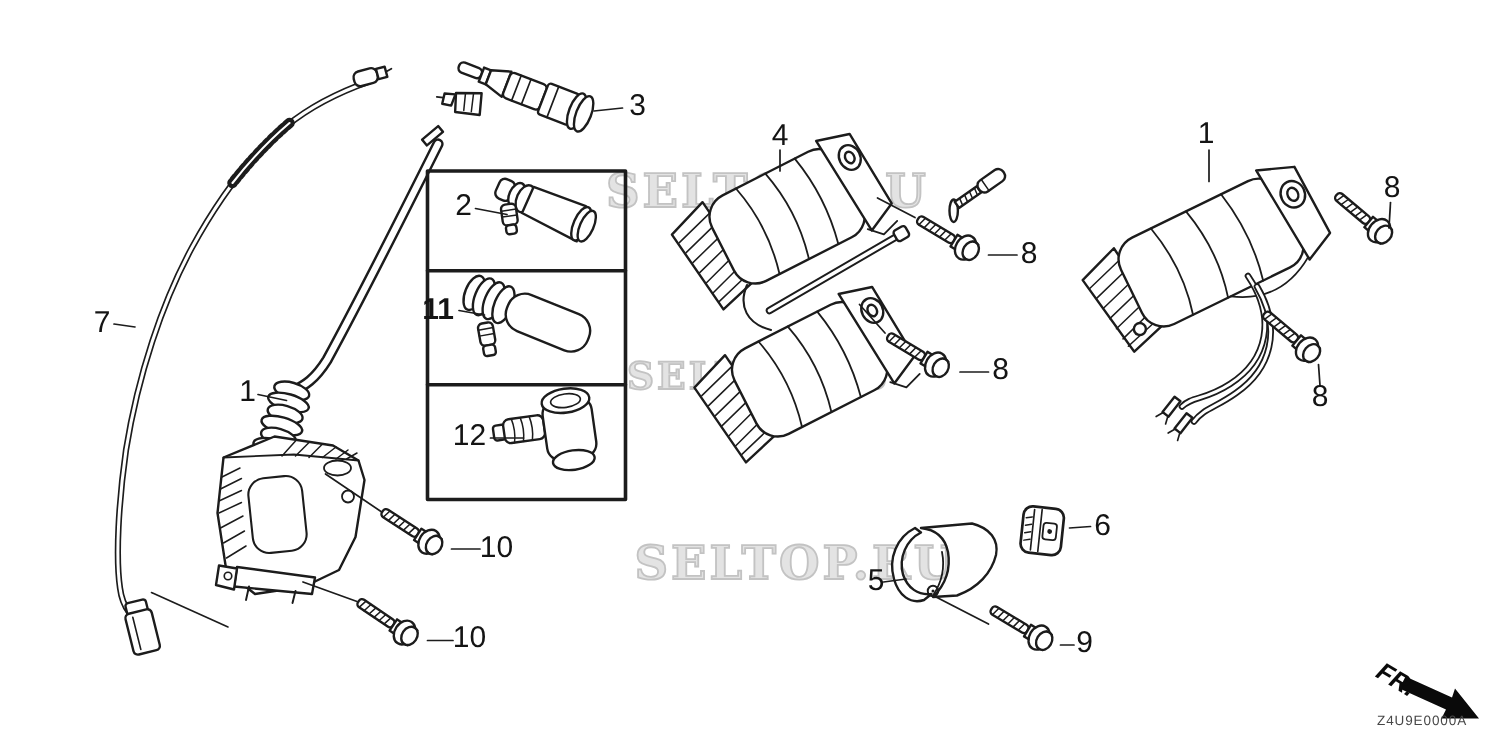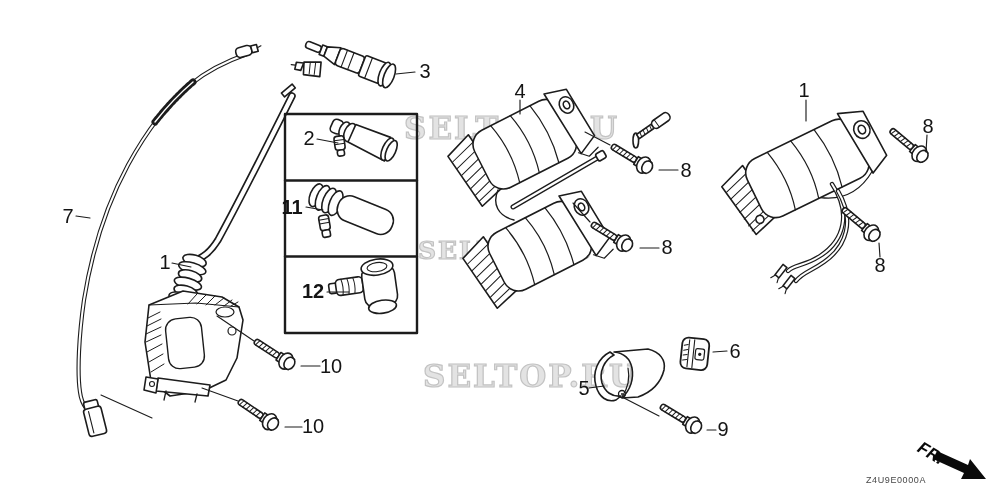--- a/index.html
+++ b/index.html
@@ -9,21 +9,21 @@
       color:#e3e3e3;-webkit-text-stroke:1.2px #c3c3c3;letter-spacing:2px;
       white-space:nowrap;z-index:1;user-select:none;}
   .wm1{left:404px;top:110px;font-size:31px;}
   .wm2{left:418px;top:236px;font-size:25px;}
   .wm3{left:423px;top:358px;font-size:31px;}
   svg.art{position:absolute;left:0;top:0;z-index:2;}
   .callout{position:absolute;transform:translate(-50%,-50%);font-size:20px;color:#141414;
            z-index:3;white-space:nowrap;}
   .fr{position:absolute;left:924px;top:438px;font-size:17px;font-weight:bold;font-style:italic;
       color:#0a0a0a;transform:rotate(31deg);transform-origin:left top;z-index:3;}
-  .code{position:absolute;left:866px;top:475px;font-size:9px;color:#474747;
+  .code{position:absolute;left:918px;top:475px;font-size:9px;color:#474747;
         letter-spacing:0.6px;z-index:3;}
 </style>
 </head>
 <body>
 
 <div class="canvas">
 
   <div class="wm wm1">SELTOP.RU</div>
   <div class="wm wm2">SELTOP.RU</div>
   <div class="wm wm3">SELTOP.RU</div>
@@ -261,19 +261,19 @@
   <div class="callout" style="left:735px;top:351px;">6</div>
   <div class="callout" style="left:68px;top:216px;">7</div>
   <div class="callout" style="left:686px;top:170px;">8</div>
   <div class="callout" style="left:667px;top:247px;">8</div>
   <div class="callout" style="left:928px;top:126px;">8</div>
   <div class="callout" style="left:880px;top:265px;">8</div>
   <div class="callout" style="left:723px;top:429px;">9</div>
   <div class="callout" style="left:331px;top:366px;">10</div>
   <div class="callout" style="left:313px;top:426px;">10</div>
   <div class="callout" style="left:292px;top:207px;font-weight:bold;">11</div>
-  <div class="callout" style="left:313px;top:291px;font-weight:bold;">12</div>
+  <div class="callout" style="left:313px;top:291px;">12</div>
   <div class="callout" style="left:804px;top:90px;">1</div>
 
   <div class="fr">FR.</div>
   <div class="code">Z4U9E0000A</div>
 
 </div>
 
 </body></html>

